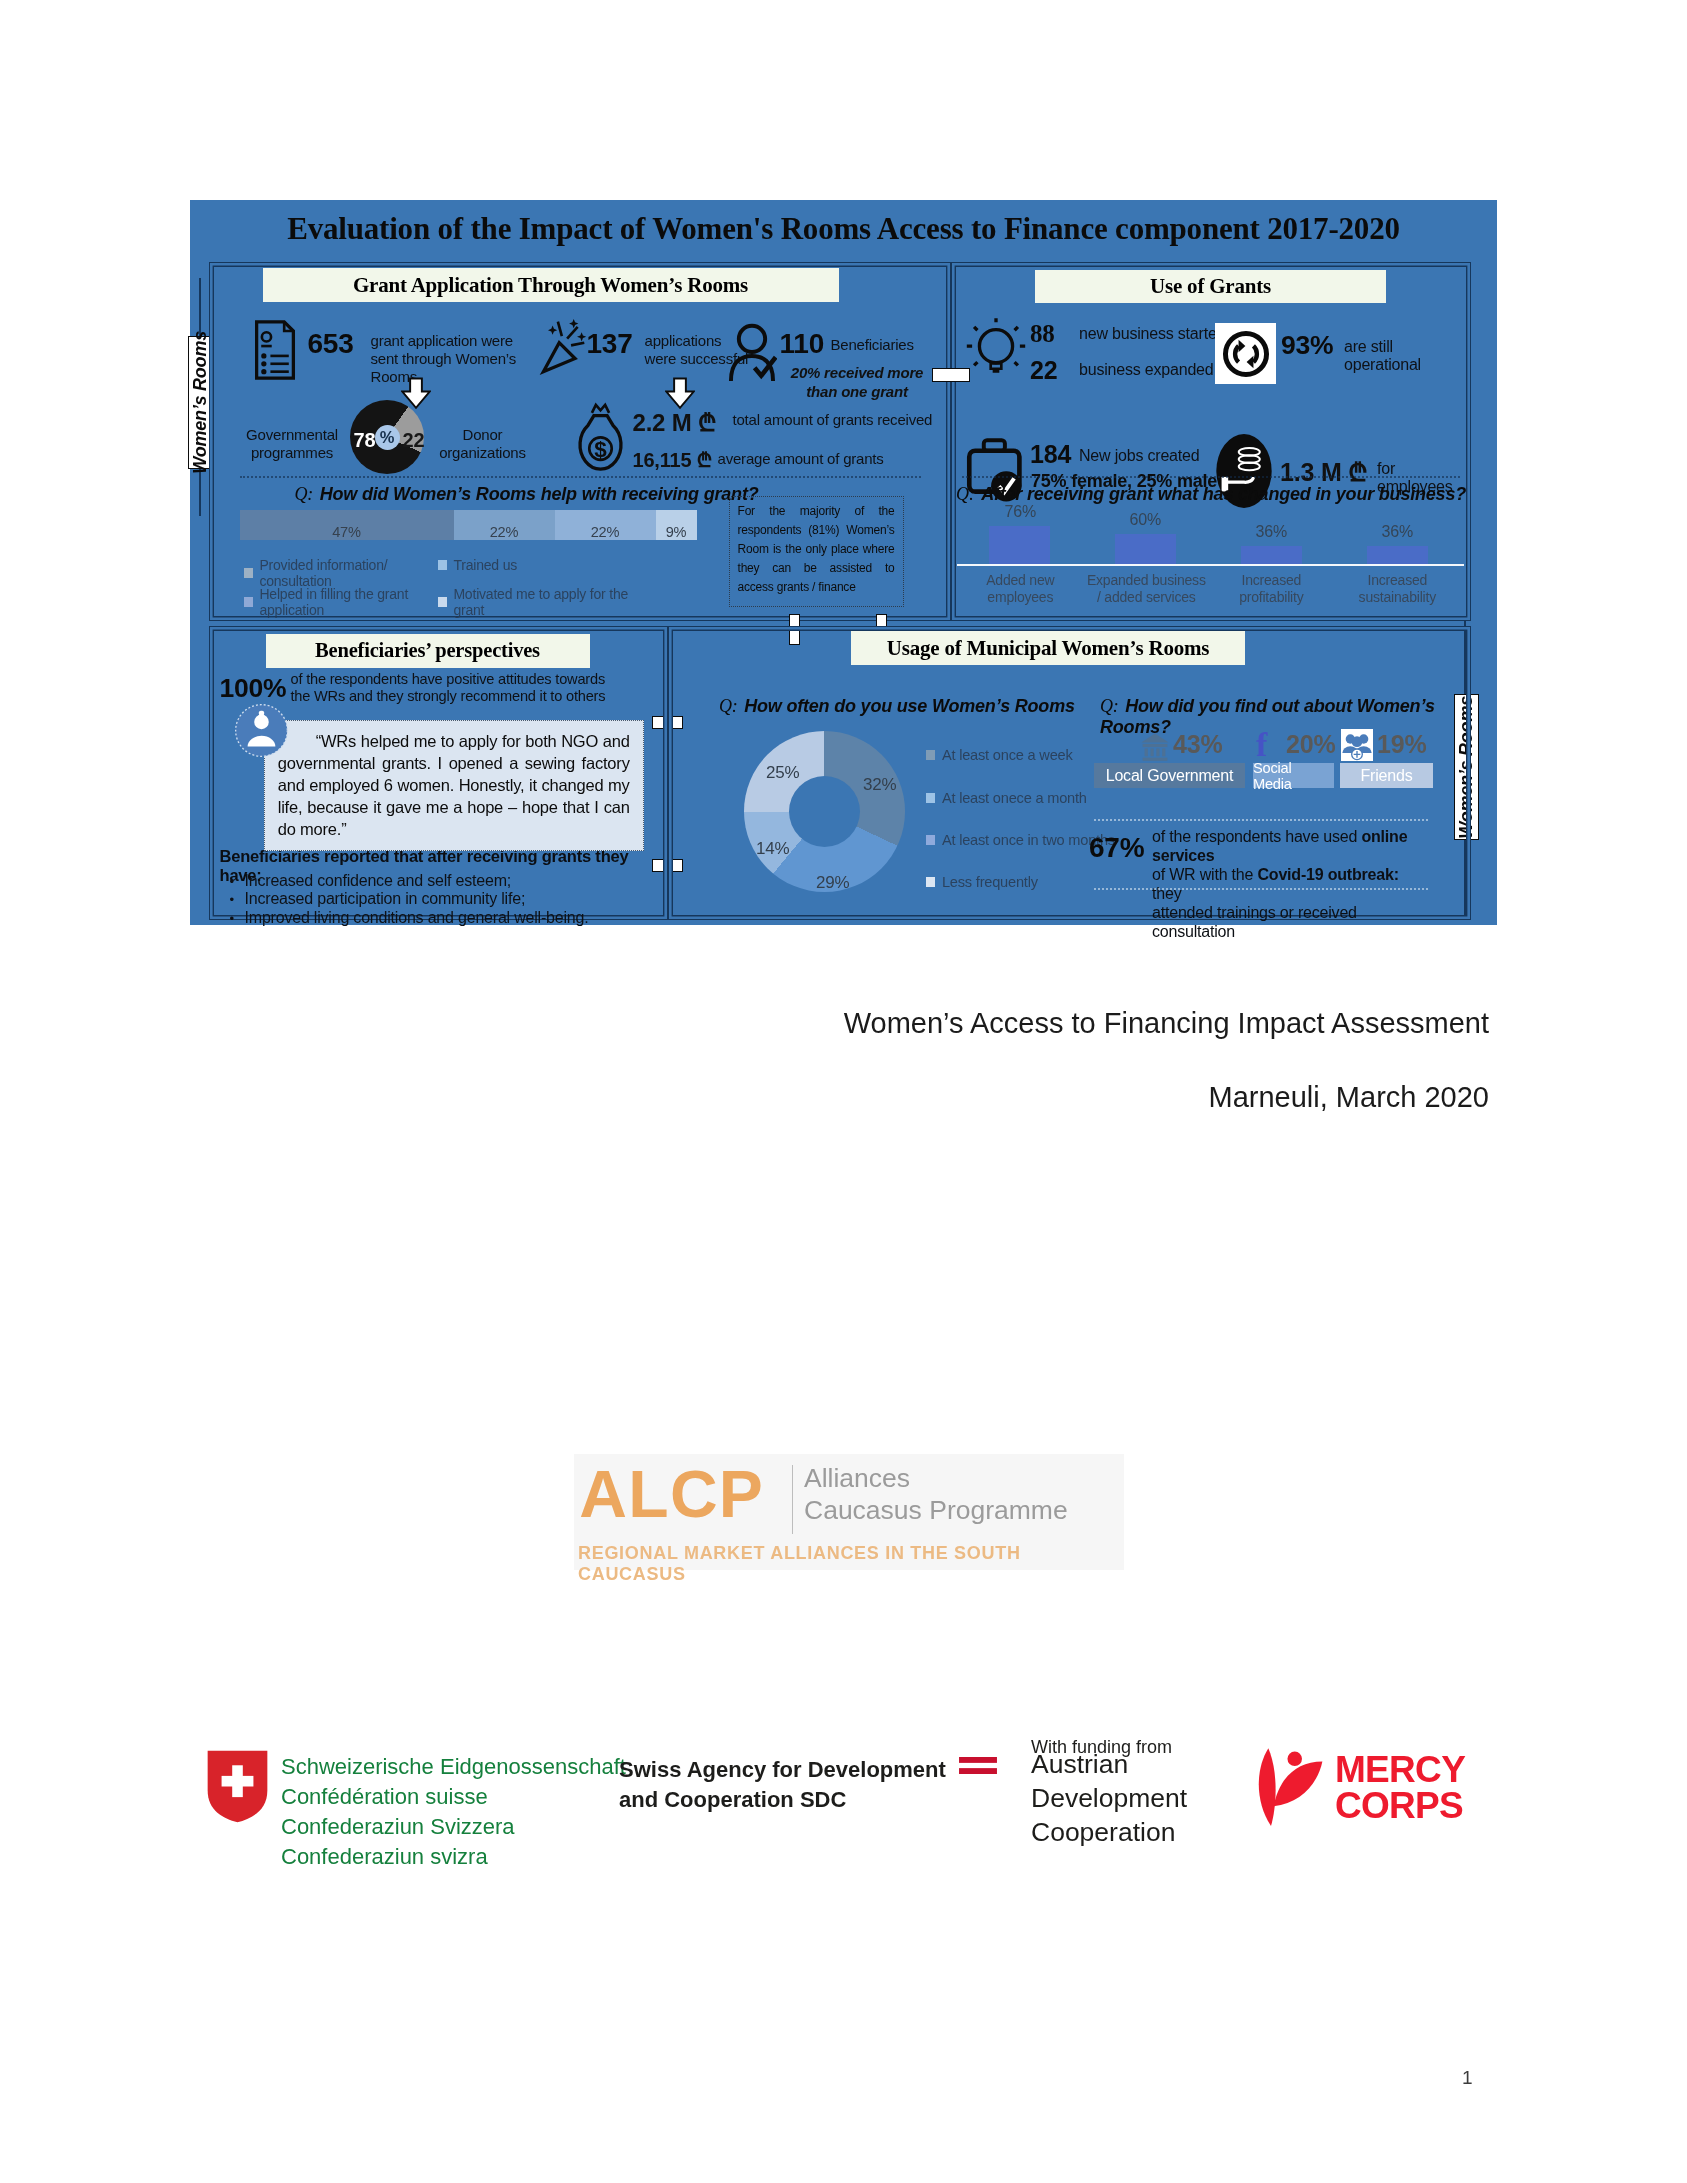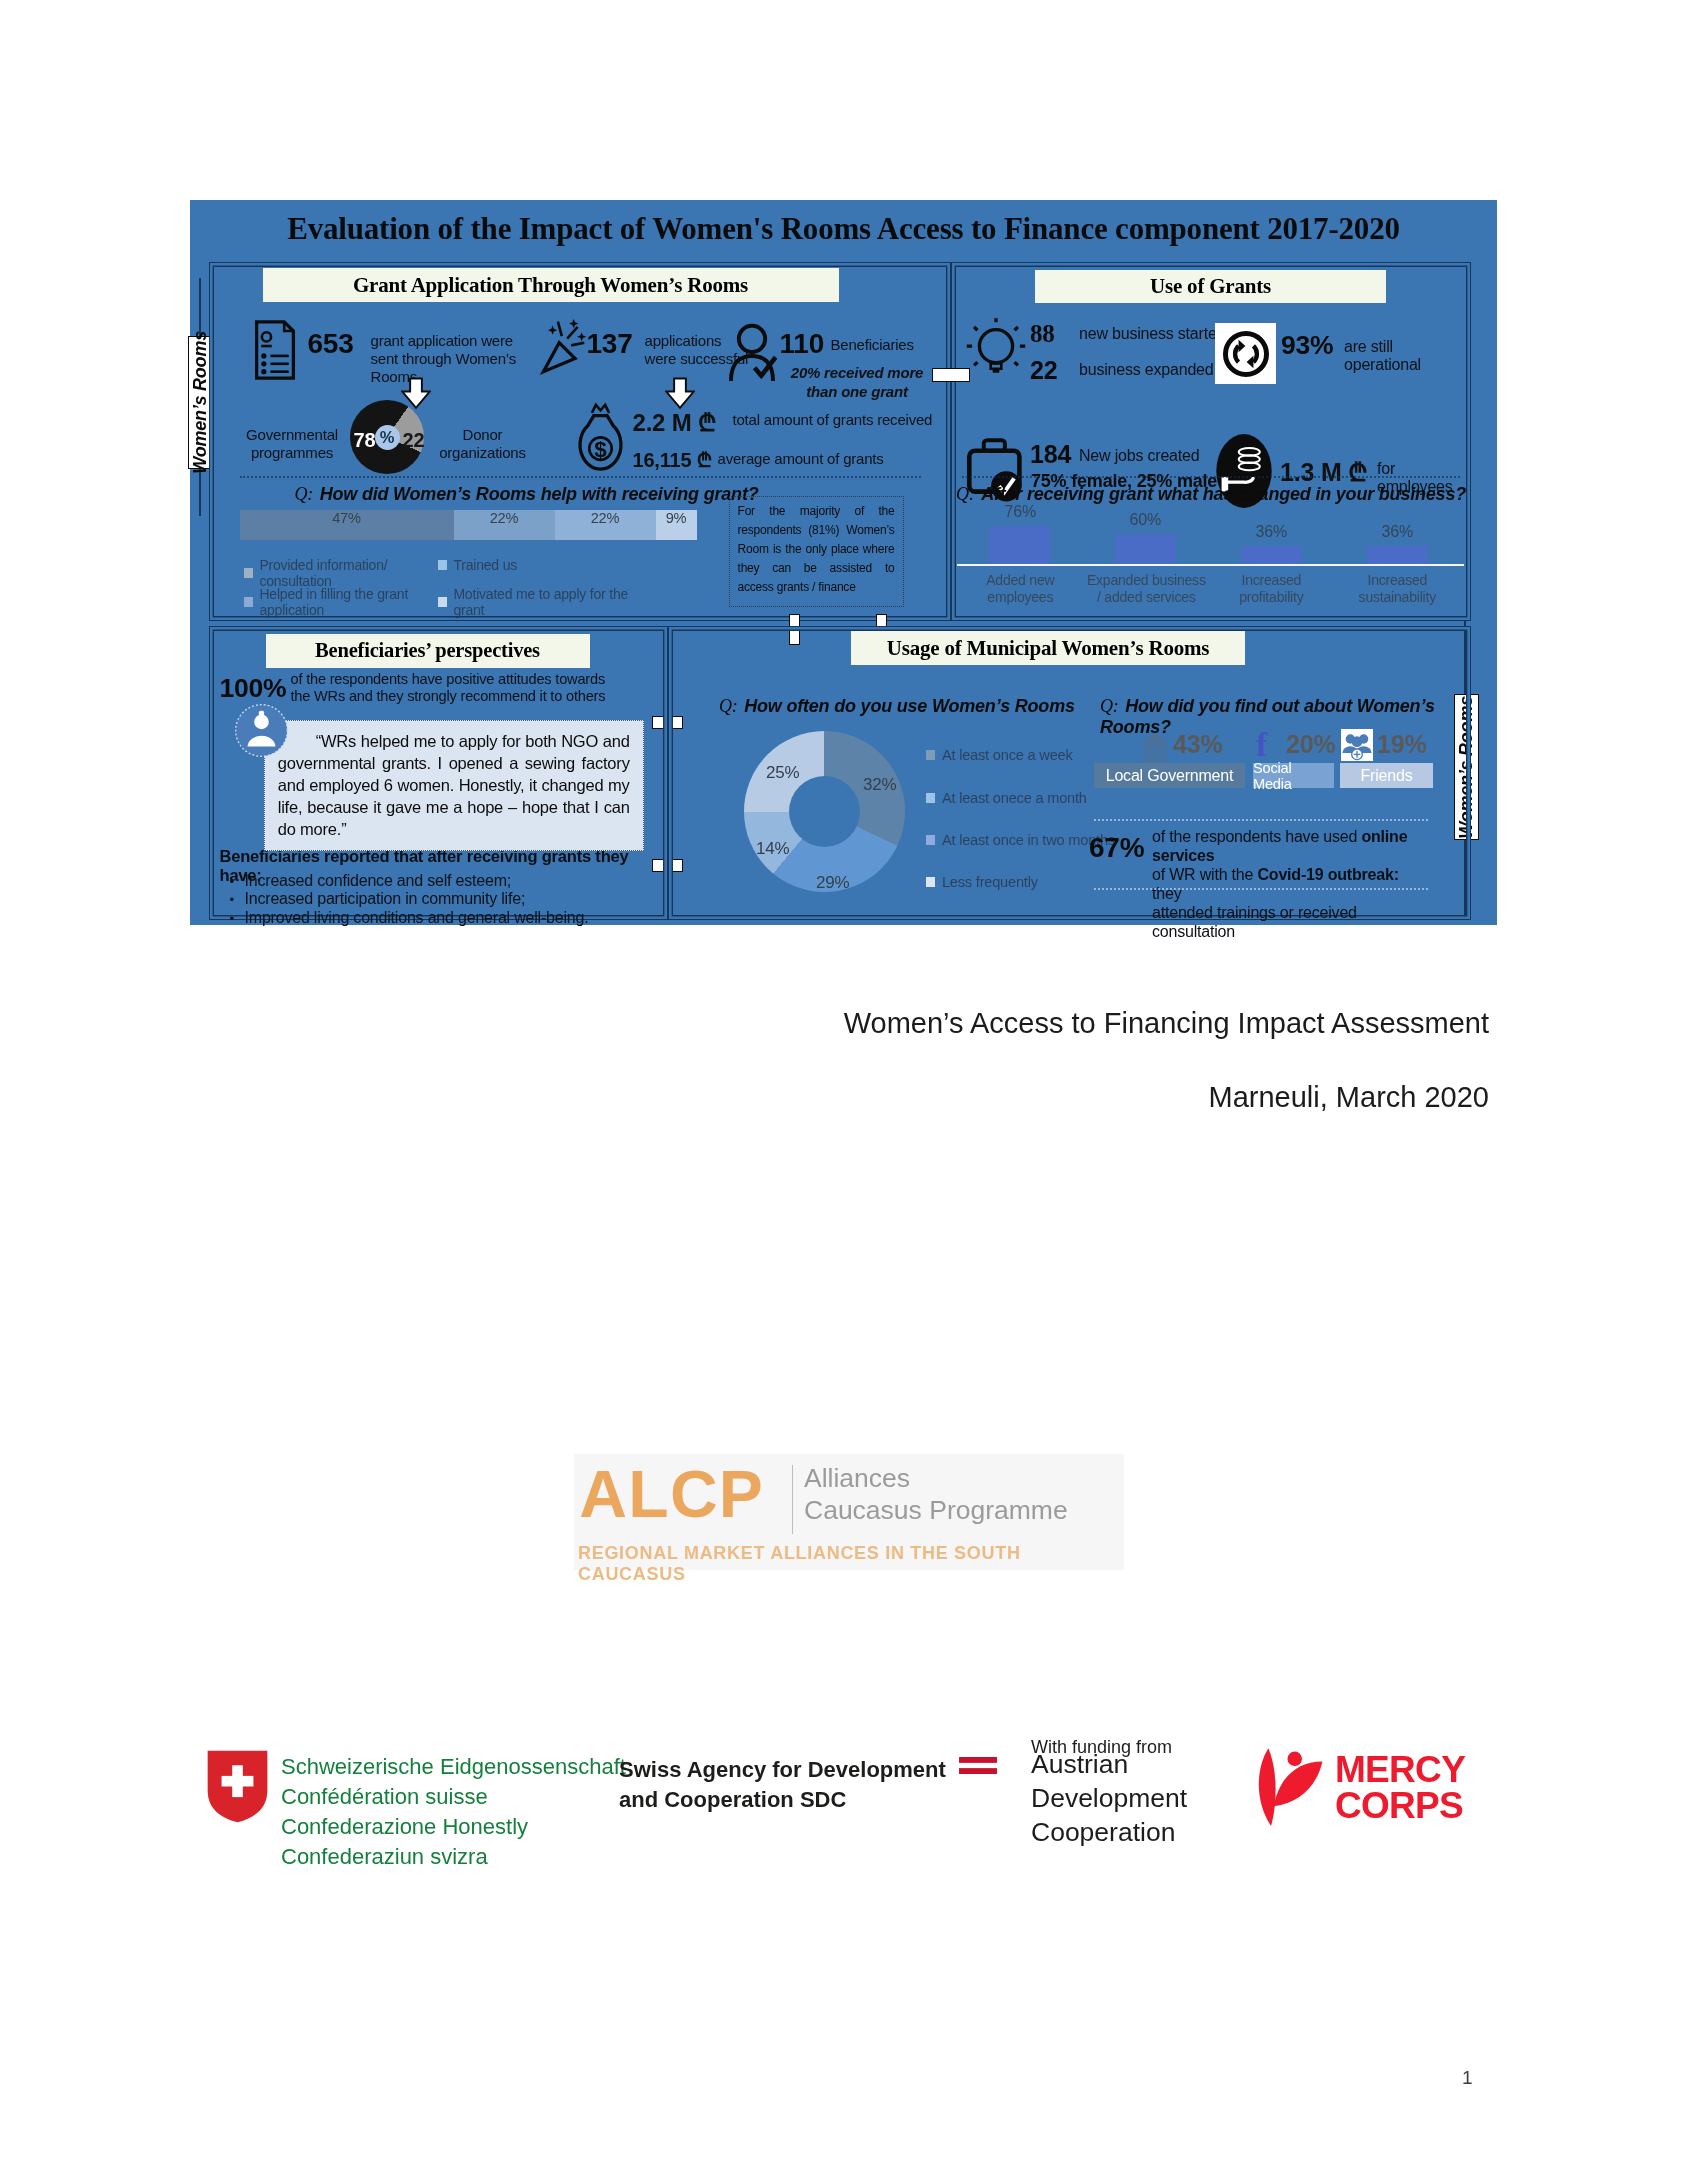--- a/index.html
+++ b/index.html
@@ -12,21 +12,21 @@
   .panel{position:absolute;border:1.3px solid #16375c;
         box-shadow: inset 0 0 0 2.6px #3b76b3, inset 0 0 0 4px #16375c;}
   .hdrbox{position:absolute;background:#f2f7ea;display:flex;align-items:center;justify-content:center;
         font-family:"Liberation Serif",serif;font-weight:bold;font-size:21px;color:#000;}
   .num{font-weight:bold;font-size:28px;color:#0b0b0b;}
   .desc{font-size:15px;color:#0e1116;line-height:18px;}
   .q{font-size:18px;color:#0b0b0b;}
   .q .qp{font-family:"Liberation Serif",serif;font-style:italic;font-weight:normal;margin-right:6.6px;}
   .q .qt{font-style:italic;font-weight:bold;}
   .dotline{border-top:2px dotted rgba(18,44,74,0.6);height:0;}
-  .seg{height:100%;display:flex;align-items:flex-start;justify-content:center;float:left;
+  .seg{height:100%;display:flex;align-items:flex-end;justify-content:center;float:left;
         font-size:14.6px;color:#36414e;}
   .legend-item{position:absolute;display:flex;align-items:center;gap:6.6px;font-size:14px;color:rgba(40,58,80,0.85);}
   .legend-sq{width:9.3px;height:9.3px;display:inline-block;flex:0 0 auto;}
   .clasp{position:absolute;background:#fff;border:1.3px solid #0c0c0c;}
   .vtab{position:absolute;background:#fff;border:1.3px solid #0c0c0c;display:flex;align-items:center;justify-content:center;}
   .vtab span{writing-mode:vertical-rl;transform:rotate(180deg);font-weight:bold;font-style:italic;
         font-size:18px;color:#0b0b0b;white-space:nowrap;}
   .lari{font-family:"DejaVu Sans",sans-serif;}
   .catlab{position:absolute;text-align:center;font-size:14px;line-height:16.5px;color:rgba(54,68,84,0.9);}
   .pctlab{position:absolute;text-align:center;font-size:16px;color:rgba(52,66,82,0.95);}
@@ -403,21 +403,21 @@
   <span class="abs" style="left:205px;top:1748px;">
     <svg width="65" height="77" viewBox="0 0 98 116">
       <path d="M4 4 h90 v60 c0 30 -23 42 -45 48 c-22 -6 -45 -18 -45 -48 z" fill="#d8232a"></path>
       <rect x="41" y="26" width="16" height="48" fill="#ffffff"></rect>
       <rect x="25" y="42" width="48" height="16" fill="#ffffff"></rect>
     </svg>
   </span>
   <div class="abs" style="left:281px;top:1752px;">
     <div class="sdc-line">Schweizerische Eidgenossenschaft</div>
     <div class="sdc-line">Confédération suisse</div>
-    <div class="sdc-line">Confederazione Honestly</div>
+    <div class="sdc-line">Confederaziun Svizzera</div>
     <div class="sdc-line">Confederaziun svizra</div>
   </div>
   <div class="abs" style="left:619px;top:1755px;">
     <div class="sdc-agency">Swiss Agency for Development</div>
     <div class="sdc-agency">and Cooperation SDC</div>
   </div>
 
   <span class="abs" style="left:1031px;top:1718px;font-size:18px;color:#1d1d1b;margin-top:19px;">With funding from</span>
   <span class="abs" style="left:959px;top:1757px;">
     <svg width="38" height="17" viewBox="0 0 58 26">

